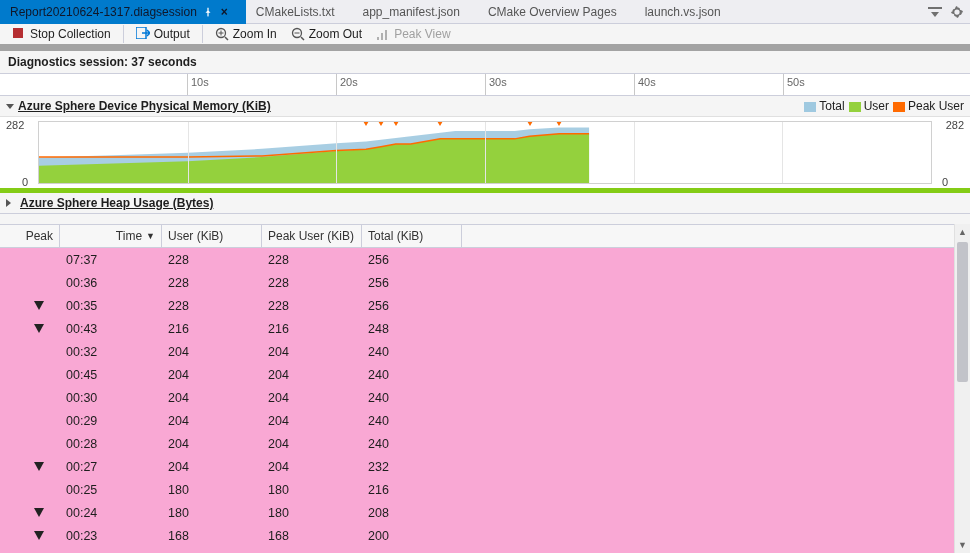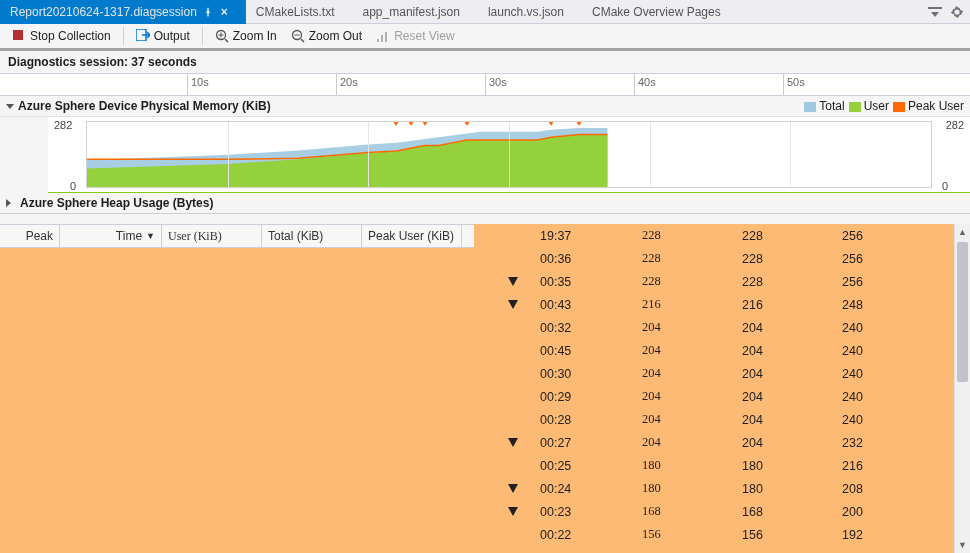--- a/index.html
+++ b/index.html
@@ -28,41 +28,41 @@
     display: flex;
     align-items: center;
     padding: 0 18px 0 10px;
     color: #555;
     cursor: pointer;
     font-size: 12px;
     position: relative;
   }
   .tab.active {
     background: #007acc;
-    color: #e5e5e5;
+    color: #0f172a;
   }
   .tab.active .pin-glyph { fill: #fff; }
   .tab .close-x { margin-left: 8px; font-weight: bold; }
   .tab .pin { margin-left: 6px; display: flex; align-items: center; }
   .tab-tools {
     margin-left: auto;
     display: flex;
     align-items: center;
     padding-right: 6px;
     gap: 8px;
     color: #707070;
   }
   .tab-tools svg { display:block; }
 
   
   .toolbar {
     display: flex;
     align-items: center;
     background: #f5f5f5;
-    border-bottom: 3px solid #a3a3a3;
+    border-bottom: 7px solid #a3a3a3;
     height: 27px;
     padding: 0 6px;
     gap: 2px;
   }
   .tbtn {
     display: flex;
     align-items: center;
     gap: 4px;
     padding: 3px 6px;
     cursor: pointer;
@@ -114,31 +114,30 @@
     font-size: 12px;
   }
   .caret {
     width: 0; height: 0;
     border-left: 4px solid transparent;
     border-right: 4px solid transparent;
     margin-right: 4px;
   }
   .caret.down { border-top: 5px solid #555; }
   .caret.right { width:0;height:0;border-top:4px solid transparent;border-bottom:4px solid transparent;border-left:5px solid #555; margin-right:5px; }
-  .chart-header .title { font-weight: 600; }
+  .chart-header .title { font-weight: 600; text-decoration: underline; }
   .legend { margin-left: auto; display: flex; gap: 4px; align-items: center; }
   .swatch { width: 12px; height: 10px; display: inline-block; margin-right: 3px; vertical-align: middle; }
 
   
   .chart-area {
     position: relative;
     height: 76px;
     background: #fff;
-    border-bottom: 1px solid #84cc16;
-    margin-left: 48px;
+    border-bottom: 5px solid #84cc16;
   }
   .chart-plot {
     position: absolute;
     left: 38px; right: 38px; top: 4px; bottom: 4px;
     border: 1px solid #d0d0d0;
   }
   .plot-inner { position:absolute; inset:0; overflow:hidden; }
   .ylab-l, .ylab-r {
     position: absolute; font-size: 11px; color: #444;
   }
@@ -159,22 +158,22 @@
     pointer-events: none;
   }
 
   
   .chart-header.collapsed { border-bottom: 1px solid #cccedb; }
 
   
   .table-wrap {
     flex: 1;
     display: flex;
-    flex-direction: row;
-    background: #fdba74;
+    flex-direction: column;
+    background: #f9a8d4;
     overflow: hidden;
     position: relative;
     margin-top: 10px;
   }
   .thead {
     display: flex;
     border-top: 1px solid #cccedb;
     border-bottom: 1px solid #cccedb;
     background: #f7f7f7;
     height: 24px;
@@ -186,21 +185,21 @@
     align-items: center;
     padding: 0 6px;
     font-size: 12px;
     color: #333;
     cursor: pointer;
   }
   .th.flex { flex:1; border-right:none; }
   .th .sort { margin-left: 4px; font-size: 9px; }
   .col-peak { width: 60px; justify-content:flex-end; }
   .col-time { width: 102px; justify-content: flex-end; }
-  .col-user { width: 100px; font-family: Liberation Serif, serif; }
+  .col-user { width: 100px; }
   .col-peakuser { width: 100px; }
   .col-total { width: 100px; }
 
   .tbody { flex:1; overflow-y: auto; }
   .tr {
     display: flex;
     height: 23px;
     align-items: center;
     font-size: 12.5px;
   }
@@ -248,24 +247,24 @@
     </span>
     <span class="close-x">×</span>
   </div>
   <div class="tab">
       <span>CMakeLists.txt</span>
     </div>
   <div class="tab">
       <span>app_manifest.json</span>
     </div>
   <div class="tab">
-      <span>launch.vs.json</span>
+      <span>CMake Overview Pages</span>
     </div>
   <div class="tab">
-      <span>CMake Overview Pages</span>
+      <span>launch.vs.json</span>
     </div>
   <div class="tab-tools">
     <span>
       <svg width="14" height="10" viewBox="0 0 14 10">
           <rect x="0" y="0" width="14" height="2" fill="#707070"></rect>
           <polygon points="3,5 11,5 7,10" fill="#707070"></polygon>
         </svg>
     </span>
     <span>
       <svg width="14" height="14" viewBox="0 0 16 16">
@@ -317,21 +316,21 @@
     <span>Zoom Out</span>
   </div>
   <div class="tbtn disabled">
     <span class="icon">
       <svg width="14" height="14" viewBox="0 0 14 14">
           <rect x="1" y="10" width="2" height="3" fill="#b0b0b0"></rect>
           <rect x="5" y="6" width="2" height="7" fill="#b0b0b0"></rect>
           <rect x="9" y="3" width="2" height="10" fill="#b0b0b0"></rect>
         </svg>
     </span>
-    <span>Reset View</span>
+    <span>Peak View</span>
   </div>
 </div>
 
 <div class="session">Diagnostics session: 37 seconds</div>
 
 <div class="ruler" id="ruler">
     <div class="tick" style="left: 19.2784%;">10s</div>
     <div class="tick" style="left: 34.6392%;">20s</div>
     <div class="tick" style="left: 50%;">30s</div>
     <div class="tick" style="left: 65.3608%;">40s</div>
@@ -374,32 +373,32 @@
     <div class="th col-peak">
         <span>Peak</span>
       </div>
     <div class="th col-time">
         <span>Time</span>
         <span class="sort">▼</span>
       </div>
     <div class="th col-user">
         <span>User (KiB)</span>
       </div>
+    <div class="th col-peakuser">
+        <span>Peak User (KiB)</span>
+      </div>
     <div class="th col-total">
         <span>Total (KiB)</span>
       </div>
-    <div class="th col-peakuser">
-        <span>Peak User (KiB)</span>
-      </div>
     <div class="th flex"></div>
   </div>
   <div class="tbody" id="tbody">
       <div class="tr">
         <div class="td col-peak"></div>
-        <div class="td col-time">19:37</div>
+        <div class="td col-time">07:37</div>
         <div class="td col-user">228</div>
         <div class="td col-peakuser">228</div>
         <div class="td col-total">256</div>
       </div>
       <div class="tr">
         <div class="td col-peak"></div>
         <div class="td col-time">00:36</div>
         <div class="td col-user">228</div>
         <div class="td col-peakuser">228</div>
         <div class="td col-total">256</div>

